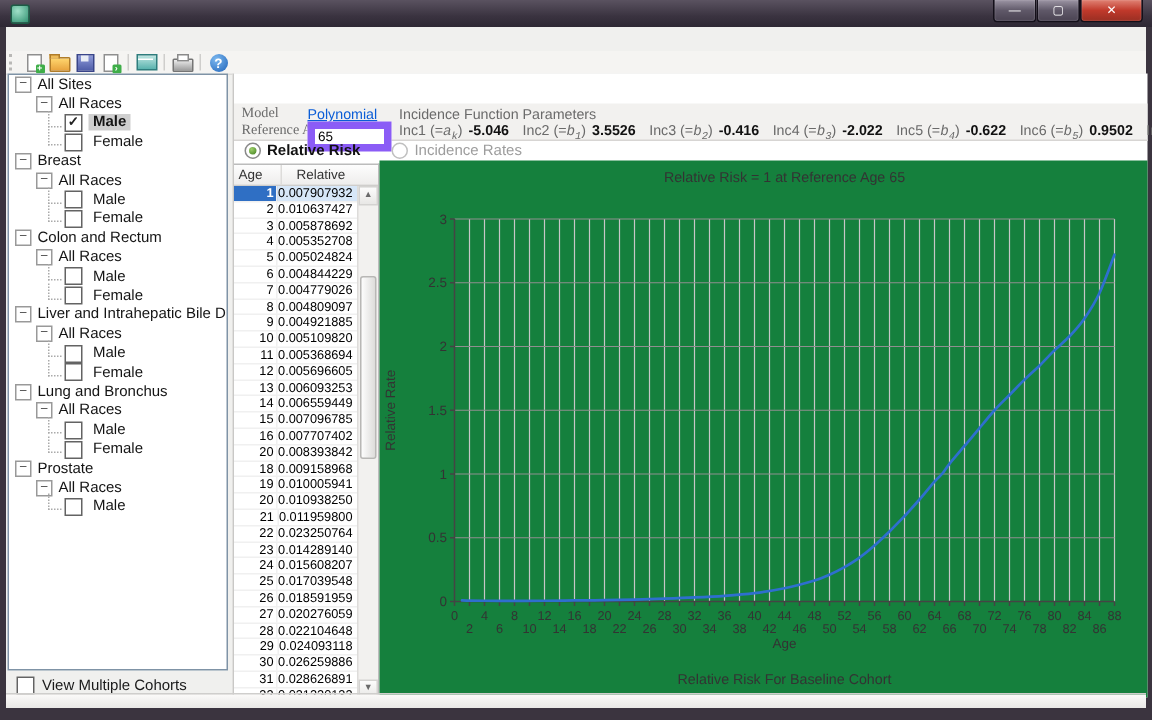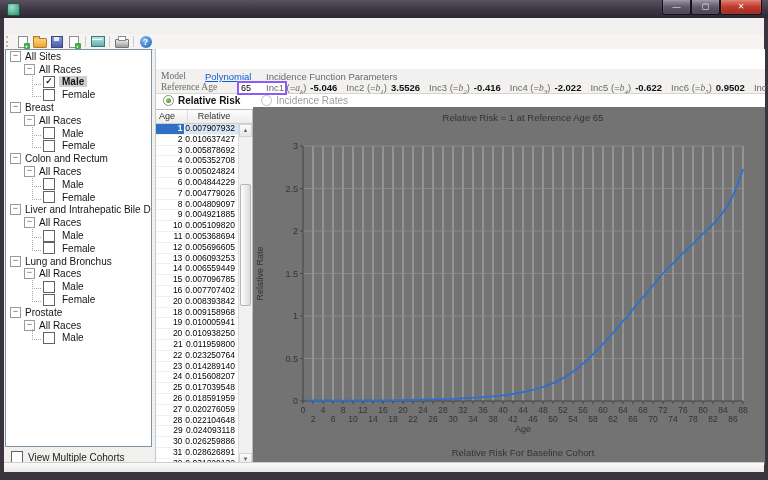--- a/index.html
+++ b/index.html
@@ -65,26 +65,26 @@
   .content{position:absolute;left:151px;top:31px;width:609px;height:416px;background:#fff;border-left:1px solid #c9c8c6;}
   .tabs{position:absolute;left:0;top:0;width:609px;height:20px;border-bottom:1px solid #d2d0ce;background:#fff;display:flex;}
   .tab{height:19px;border:1px solid #d2d0ce;border-left:none;background:#f2f1ef;
     display:flex;align-items:center;justify-content:center;font-size:10px;color:#222;}
   .tab:first-child{border-left:1px solid #d2d0ce;}
   .tab.active{background:#fbfafa;font-weight:bold;}
   .params{position:absolute;left:0;top:20px;width:609px;height:24px;background:#f2f1ef;
     border-bottom:1px solid #d7d5d3;font-size:9.5px;color:#6a6a6a;}
   .p-label{position:absolute;left:5px;font-family:Liberation Serif, serif;}
   .p-link{position:absolute;left:49px;top:2px;color:#0b5dd7;text-decoration:underline;}
-  .ref-input{position:absolute;left:49px;top:12px;width:42px;height:10px;border:2px solid #8b5cf6;
-    font-size:9px;font-family:"Liberation Sans",sans-serif;padding:0 2px;margin-left:32px;}
+  .ref-input{position:absolute;left:49px;top:12px;width:42px;height:10px;border:5px solid #8b5cf6;
+    font-size:9px;font-family:"Liberation Sans",sans-serif;padding:0 2px;}
   .pf-head{position:absolute;left:110px;top:2px;}
   .pf-row{position:absolute;left:110px;top:13px;white-space:nowrap;}
   .param{margin-right:9px;}
-  .psym{font-family:Liberation Serif, serif;font-style:italic;text-align:center;}
+  .psym{font-family:Liberation Mono, monospace;font-style:italic;text-align:center;}
   .psym sub{font-size:7px;}
   .pvalue{color:#111;font-weight:bold;margin-left:4px;}
   
   .radio-row{position:absolute;left:0;top:44px;width:609px;height:15px;display:flex;align-items:center;font-size:10px;}
   .radio{width:9px;height:9px;border:1px solid #8a8a8a;border-radius:50%;background:#fff;
     margin:0 4px 0 7px;position:relative;flex:none;}
   .radio.on:before{content:"";position:absolute;left:2px;top:2px;width:5px;height:5px;border-radius:50%;
     background:radial-gradient(circle at 35% 30%,#9ed06a,#3f7d1e);}
   .radio.disabled{border-color:#c0c0c0;}
   .rlabel{font-weight:bold;color:#111;margin-right:14px;}
@@ -101,21 +101,21 @@
   .td-rr{width:50px;text-align:right;padding-right:3px;}
   .tr.sel .td-age{background:#2f6fc4;color:#fff;font-weight:bold;}
   .tr.sel .td-rr{background:#d7e7f8;}
   .vscroll{position:absolute;right:0;top:14px;bottom:0;width:13px;background:#f2f1ef;border-left:1px solid #dddcda;}
   .varrow{height:11px;font-size:6px;color:#6a6a6a;text-align:center;line-height:11px;
     background:linear-gradient(#fcfcfc,#e8e7e5);border:1px solid #d4d3d1;}
   .varrow.down{position:absolute;bottom:0;left:0;right:0;}
   .vthumb{position:absolute;left:1px;right:1px;top:60px;height:120px;border:1px solid #b8b7b5;
     border-radius:2px;background:linear-gradient(90deg,#fdfdfd,#dddcda);}
   
-  .chart-wrap{position:absolute;left:97px;top:58px;width:512px;height:358px;background:#737373;}
+  .chart-wrap{position:absolute;left:97px;top:58px;width:512px;height:358px;background:#15803d;}
   svg text{font-family:"Liberation Sans",sans-serif;}
 </style>
 </head>
 <body>
 
 <div class="titlebar">
   <span class="app-icon"></span>
   <span class="winbtns">
       <span class="winbtn">—</span>
       <span class="winbtn">▢</span>

